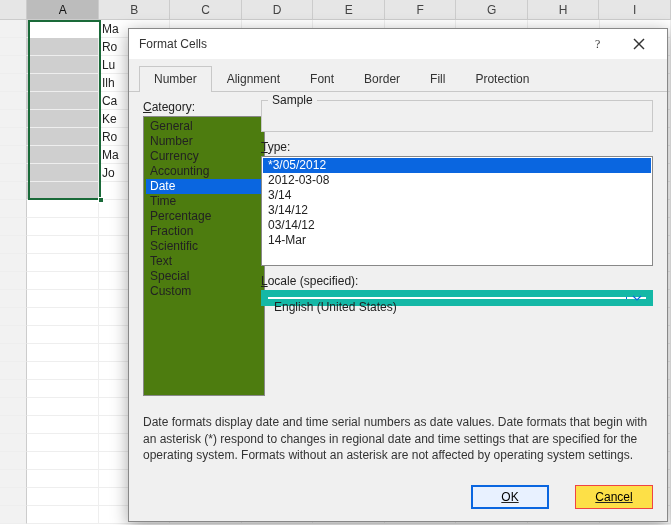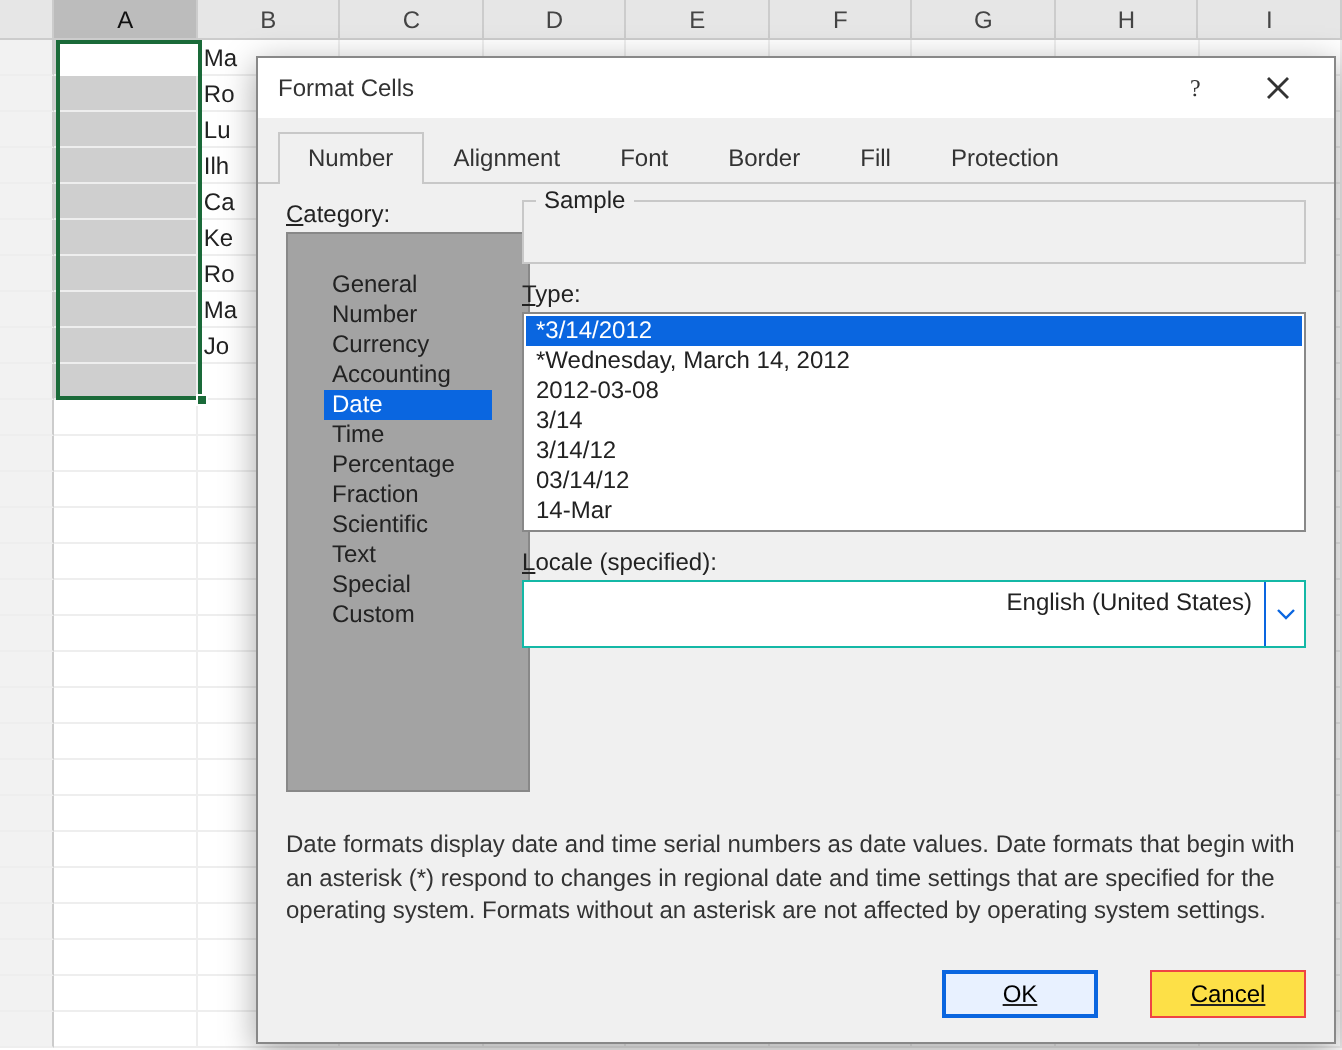--- a/index.html
+++ b/index.html
@@ -36,37 +36,37 @@
   .tab { padding:5px 14px 6px; font-size:12px; color:#333; border:1px solid transparent; border-bottom:none; position:relative; top:1px; cursor:pointer; }
   .tab.active { background:#f0f0f0; border-color:#c8c8c8; border-bottom-color:#f0f0f0; }
 
   .body { padding:8px 14px 10px 14px; height:calc(100% - 30px - 34px - 48px); }
   .fieldlabel { font-size:12px; margin-bottom:2px; }
   .fieldlabel .mnemonic { text-decoration:underline; }
 
   .cols { display:flex; gap:14px; }
   .catwrap { width:104px; }
   .catlist {
-    height:280px; width:122px; border:1px solid #888; background:#a3a3a3; overflow-y:scroll; padding:18px;
+    height:280px; width:122px; border:1px solid #888; background:#4d7c0f; overflow-y:scroll; padding:2px;
   }
   .catitem { padding:0 4px; line-height:15px; font-size:12px; cursor:pointer; }
   .catitem.sel { background:#0a66e0; color:#fff; }
 
   .rightpane { flex:1; display:flex; flex-direction:column; gap:8px; }
 
   .group { border:1px solid #c8c8c8; padding:10px 8px 8px; position:relative; background:#f0f0f0; height:32px; }
   .group .legend { position:absolute; top:-8px; left:6px; background:#f0f0f0; padding:0 4px; font-size:12px; }
 
   .typelist {
     height:110px; border:1px solid #888; background:#fff; overflow-y:scroll; padding:1px;
   }
   .typeitem { padding:0 5px; line-height:15px; font-size:12px; cursor:pointer; }
   .typeitem.sel { background:#0a66e0; color:#fff; }
 
-  .combo { display:flex; height:34px; border:1px solid #14b8a6; background:#fff;text-align:right; }
+  .combo { display:flex; height:16px; border:7px solid #14b8a6; background:#fff; }
   .combo .combotext { flex:1; padding:0 6px; line-height:20px; font-size:12px; }
   .combo .combobtn { width:20px; display:flex; align-items:center; justify-content:center; border-left:1px solid #0a66e0; cursor:pointer; }
 
   .desc { position:absolute; left:14px; right:14px; bottom:58px; font-size:12px; line-height:1.35; color:#333; }
 
   .btnrow { position:absolute; right:14px; bottom:12px; display:flex; gap:26px;text-decoration:underline; }
   .btn { width:78px; height:24px; border:1px solid #ef4444; background:#fde047; font-size:12px; cursor:pointer; }
   .btn.primary { border:1px solid #0a66e0; box-shadow:inset 0 0 0 1px #0a66e0; background:#e8f1ff; }
 
   
@@ -485,22 +485,21 @@
         <div class="rightpane">
           <div class="group">
             <div class="legend">Sample</div>
           </div>
 
           <div>
             <div class="fieldlabel">
               <span class="mnemonic">T</span><span>ype:</span>
             </div>
             <div class="typelist">
-                <div class="typeitem sel">*3/14/2012</div>
-                <div class="typeitem">*Wednesday, March 14, 2012</div>
+                <div class="typeitem sel">*3/05/2012</div>
                 <div class="typeitem">2012-03-08</div>
                 <div class="typeitem">3/14</div>
                 <div class="typeitem">3/14/12</div>
                 <div class="typeitem">03/14/12</div>
                 <div class="typeitem">14-Mar</div>
               </div>
           </div>
 
           <div>
             <div class="fieldlabel">

